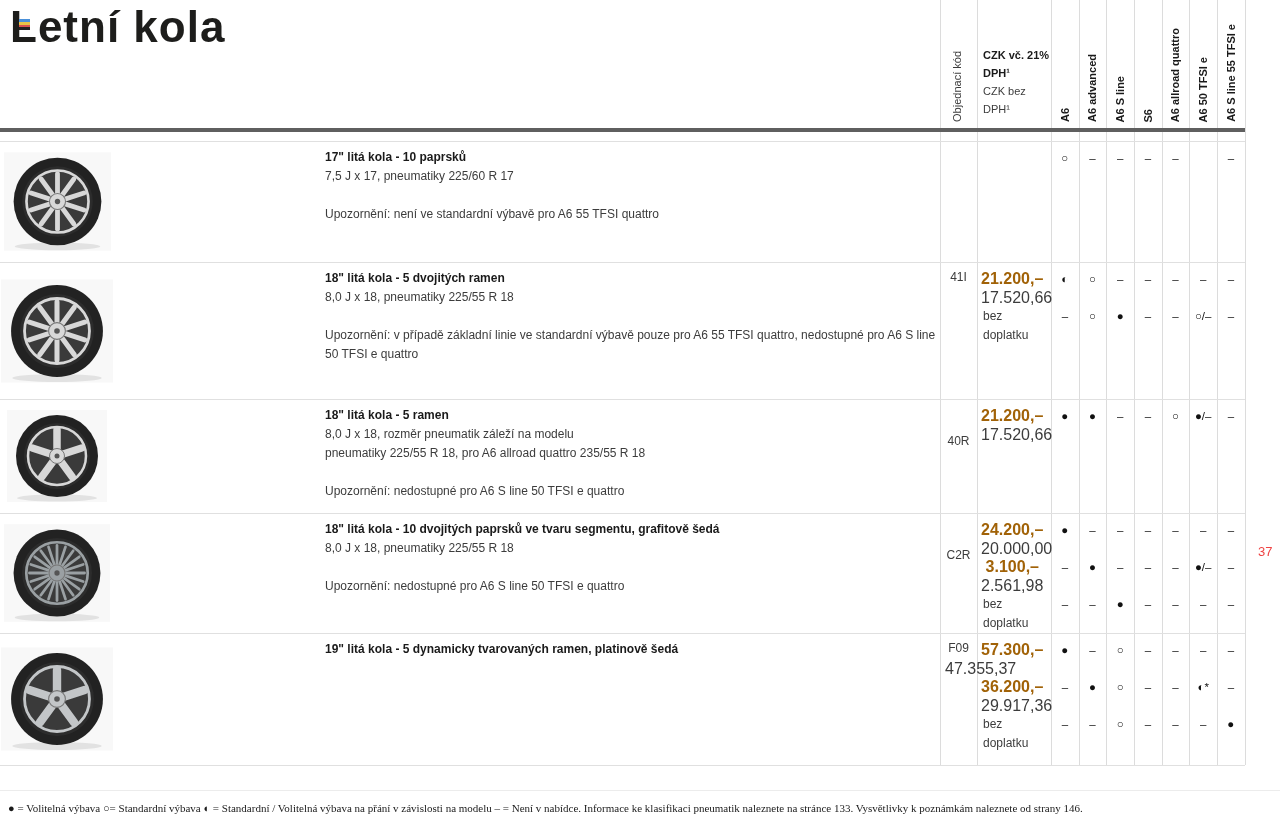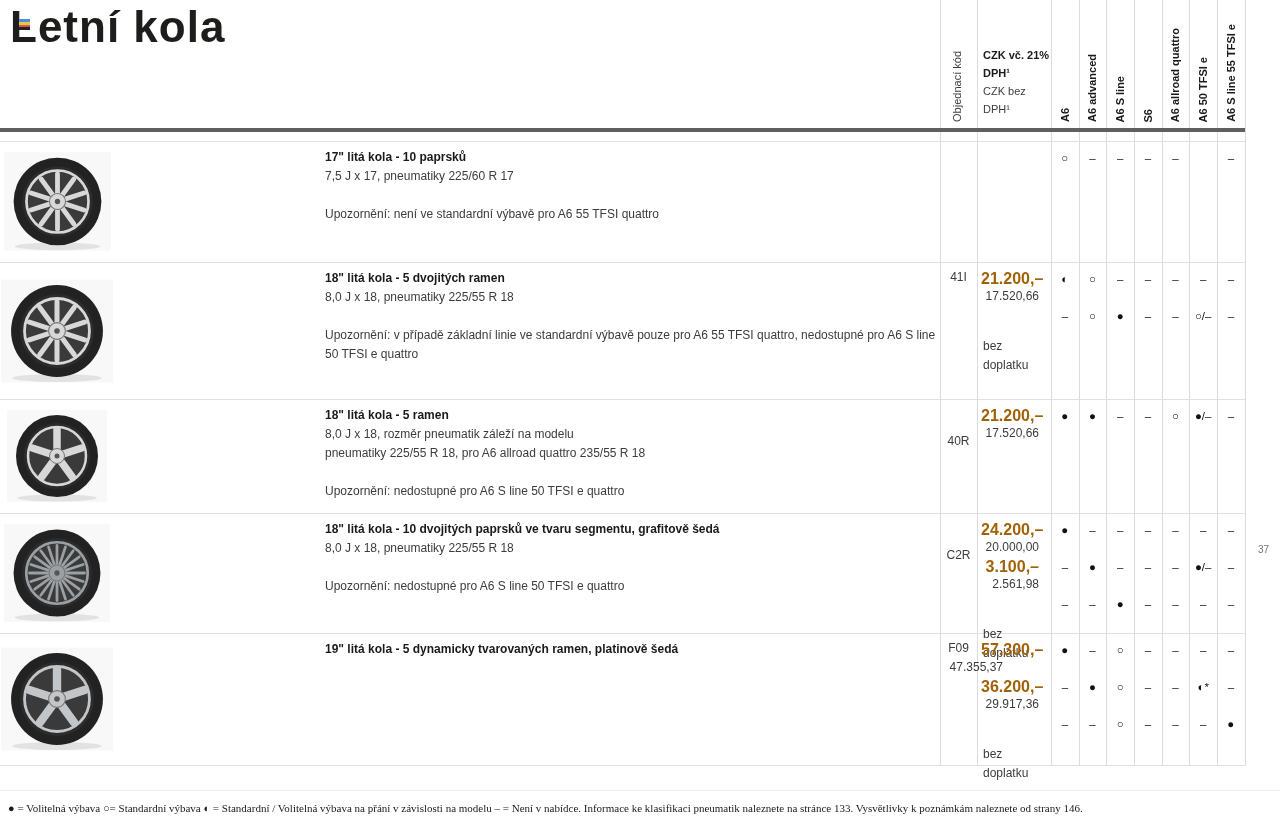--- a/index.html
+++ b/index.html
@@ -17,25 +17,25 @@
           font-size:11px;font-weight:bold;color:#1a1a1a;white-space:nowrap;}
   .vlabel.order{font-weight:normal;color:#3c3c3c;}
   .czk{position:absolute;left:983px;top:46px;width:70px;font-size:11px;line-height:18px;color:#1a1a1a;}
   .czk .b{font-weight:bold;}
   .czk .r{font-weight:normal;color:#3c3c3c;}
   .desc{position:absolute;font-size:12px;line-height:19px;color:#3c3c3c;width:612px;}
   .row-title{font-weight:bold;color:#1a1a1a;}
   .note{margin-top:19px;}
   .code{position:absolute;font-size:12px;color:#3c3c3c;text-align:center;}
   .price-b{position:absolute;font-size:16px;font-weight:bold;color:#a16207;text-align:right;}
-  .price-n{position:absolute;font-size:12px;color:#3c3c3c;text-align:right;}
-  .price-nc{position:absolute;font-size:12px;color:#3c3c3c;line-height:18.5px;margin-top:30px;}
+  .price-n{position:absolute;font-size:16px;color:#3c3c3c;text-align:right;}
+  .price-nc{position:absolute;font-size:12px;color:#3c3c3c;line-height:18.5px;}
   .sym{position:absolute;font-size:11.5px;color:#111;text-align:center;line-height:18px;white-space:nowrap;}
   .wheel{position:absolute;}
-  .pagenum{position:absolute;left:1258px;top:544px;font-size:10px;color:#737373;}
+  .pagenum{position:absolute;left:1258px;top:544px;font-size:13px;color:#ef4444;}
   .footer{position:absolute;left:8px;top:802px;font-size:11px;color:#1a1a1a;white-space:nowrap;font-family:Liberation Serif, serif;}
 </style>
 </head>
 <body>
 
 <div class="page">
   <div class="stripes">
     <i style="background:#4a90d9"></i>
     <i style="background:#e8c547"></i>
     <i style="background:#d9534f"></i>

